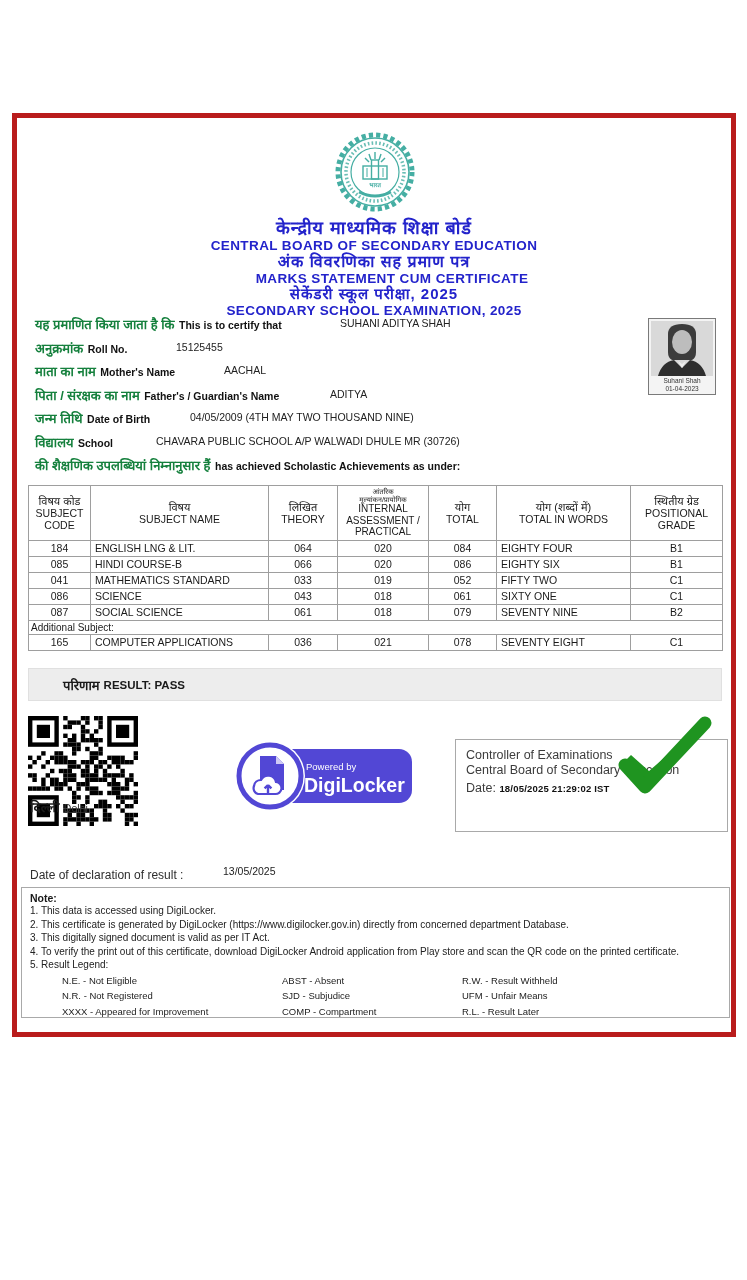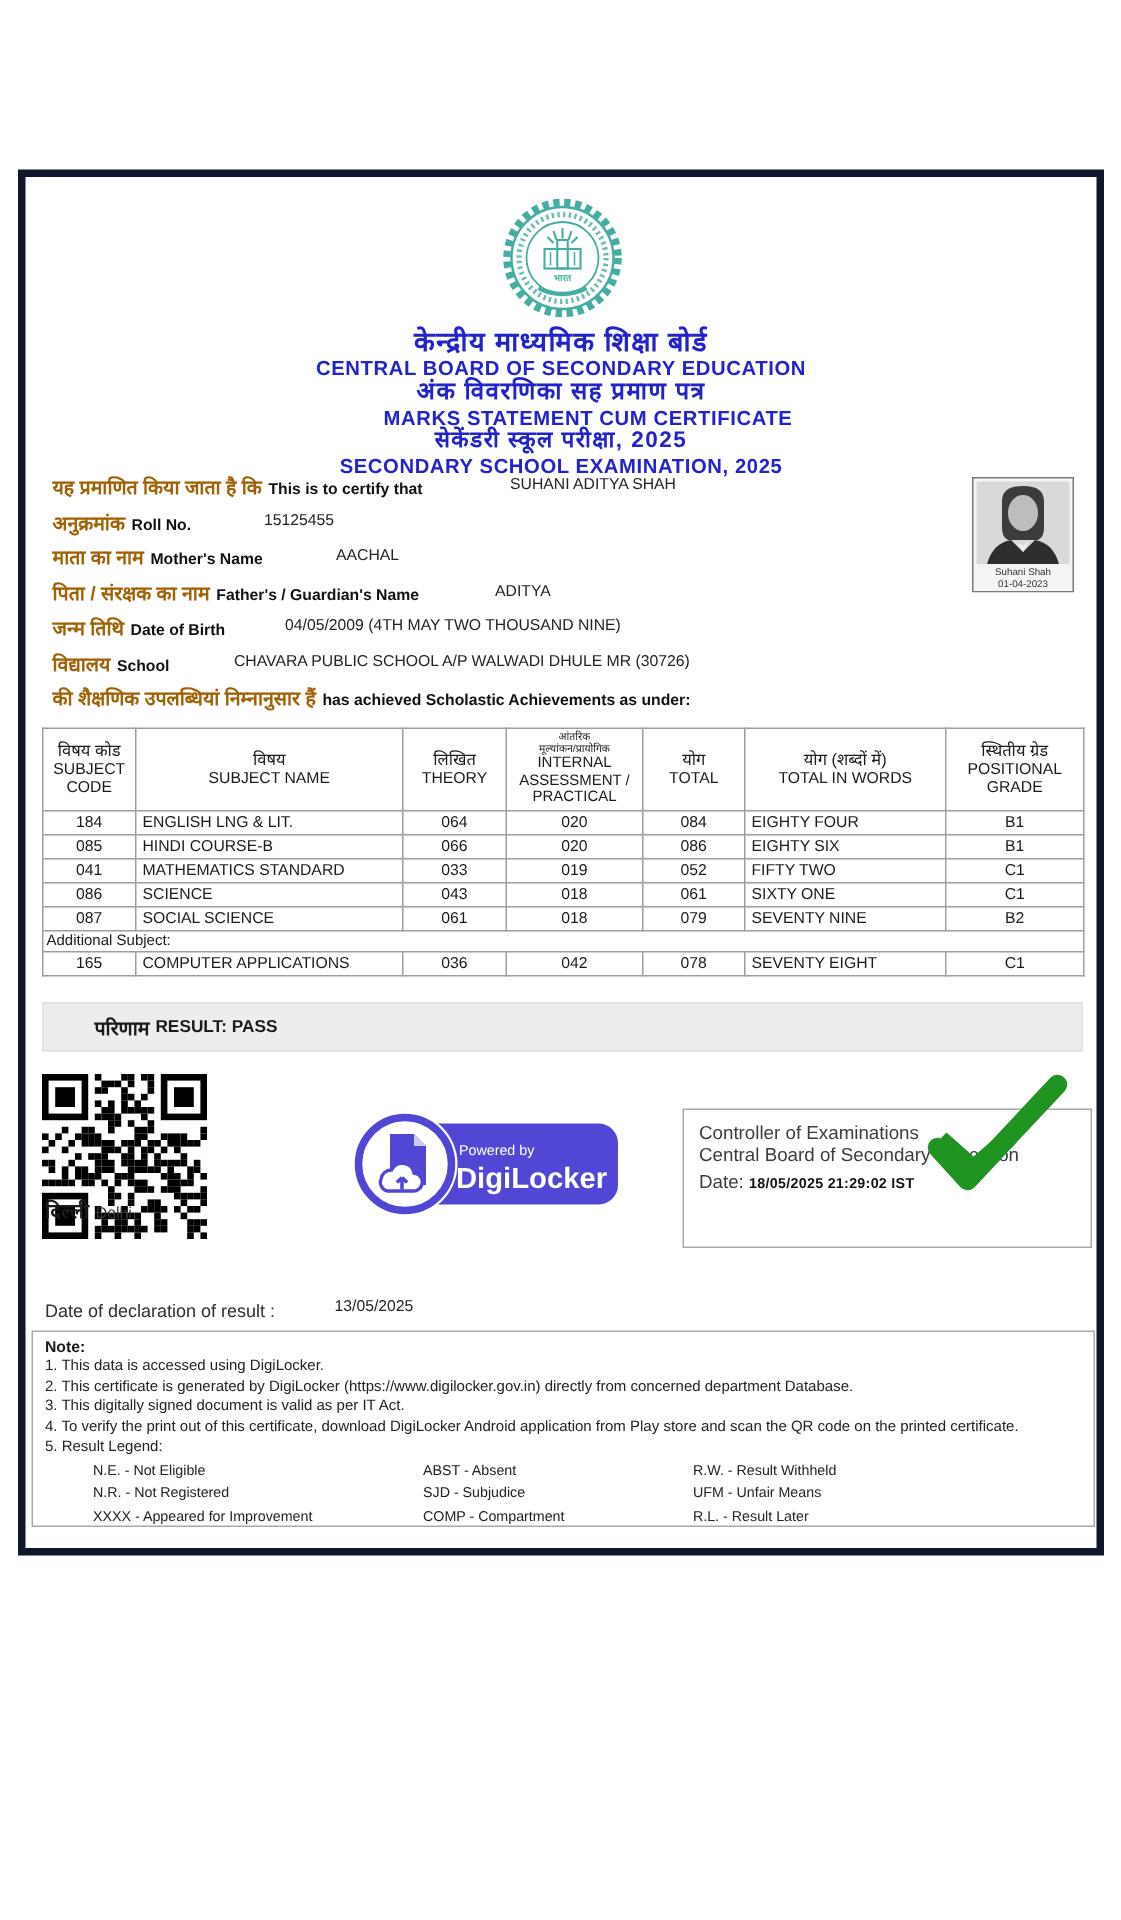--- a/index.html
+++ b/index.html
@@ -1,36 +1,36 @@
 <!DOCTYPE html>
 <html><head>
 <meta charset="utf-8">
 <style>
   * { margin:0; padding:0; box-sizing:border-box; }
   html,body { width:747px; height:1280px; background:#ffffff;
     font-family:"Liberation Sans","DejaVu Sans",sans-serif; color:#1a1a1a; }
   .page { position:absolute; left:12px; top:113px; width:724px; height:924px;
-    border:5px solid #0f172a; background:#fff; }
+    border:5px solid #b91c1c; background:#fff; }
   .inner { position:absolute; inset:0; }
 
   
   .logo { position:absolute; left:318px; top:12px; width:80px; height:88px; }
   .head-block { position:absolute; left:0; top:100px; width:100%; text-align:center;
     color:#2323cb; font-weight:bold; line-height:1.12; }
   .h-hi1 { font-size:18px; letter-spacing:1px; }
   .h-en1 { font-size:13.5px; letter-spacing:.4px; }
   .h-hi2 { font-size:16px; letter-spacing:1px; }
   .h-en2 { font-size:13.5px; letter-spacing:.4px;padding-left:36px; }
   .h-hi3 { font-size:15px; letter-spacing:1px; }
   .h-en3 { font-size:13.5px; letter-spacing:.4px; }
 
   
   .info { position:absolute; left:18px; top:197px; width:690px; }
   .irow { position:relative; height:23.5px; white-space:nowrap; }
-  .lbl-hi { font-size:13px; font-weight:bold; color:#a16207; }
+  .lbl-hi { font-size:13px; font-weight:bold; color:#15803d; }
   .lbl-en { font-size:10.5px; font-weight:bold; color:#111; }
   .ival { position:absolute; top:2px; font-size:10.5px; color:#222; }
 
   
   .photo { position:absolute; left:631px; top:200px; width:68px; height:77px; }
 
   
   .marks { position:absolute; left:11px; top:367px; width:694px; }
   table { border-collapse:collapse; table-layout:fixed; width:694px; }
   th,td { border:1px solid #9e9e9e; font-weight:normal; }
@@ -252,21 +252,21 @@
               <td class="l">SEVENTY NINE</td>
         <td>B2</td>
       </tr>
       <tr>
         <td colspan="7" class="l addl">Additional Subject:</td>
       </tr>
       <tr>
         <td>165</td>
               <td class="l">COMPUTER APPLICATIONS</td>
         <td>036</td>
-              <td>042</td>
+              <td>021</td>
         <td>078</td>
               <td class="l">SEVENTY EIGHT</td>
         <td>C1</td>
       </tr>
     </tbody>
         </table>
   </div>
 
   <div class="result-band">
     <span class="r-hi">परिणाम</span>

